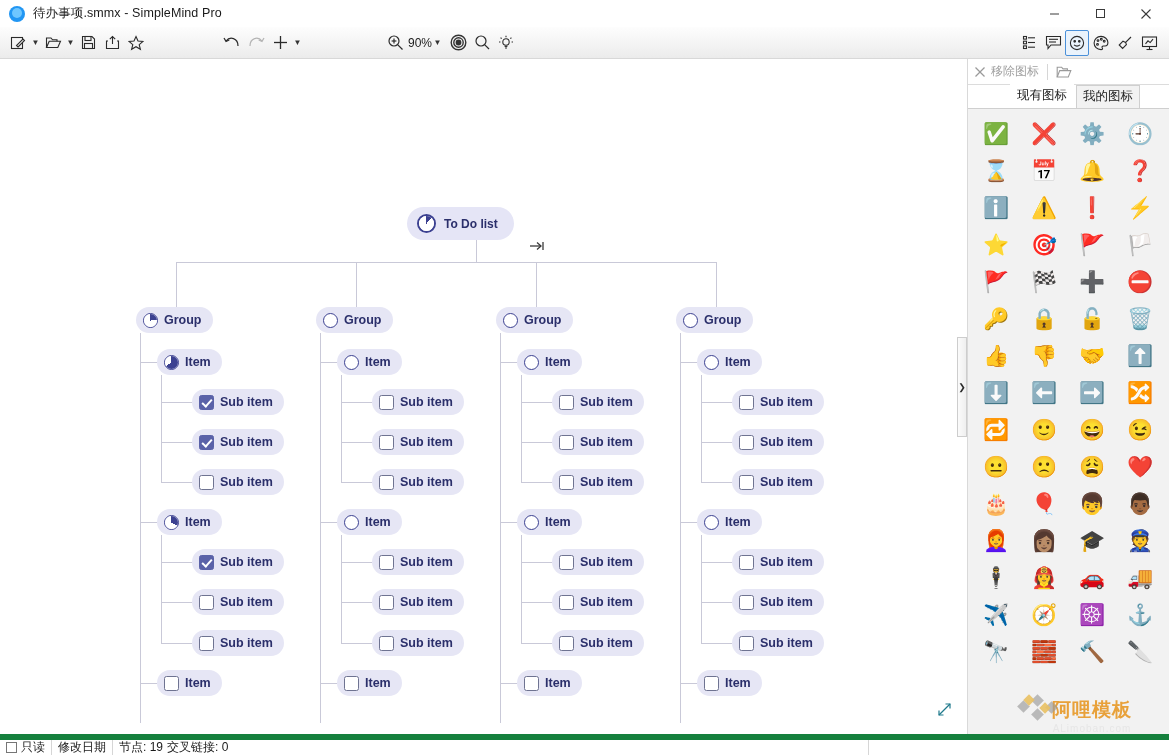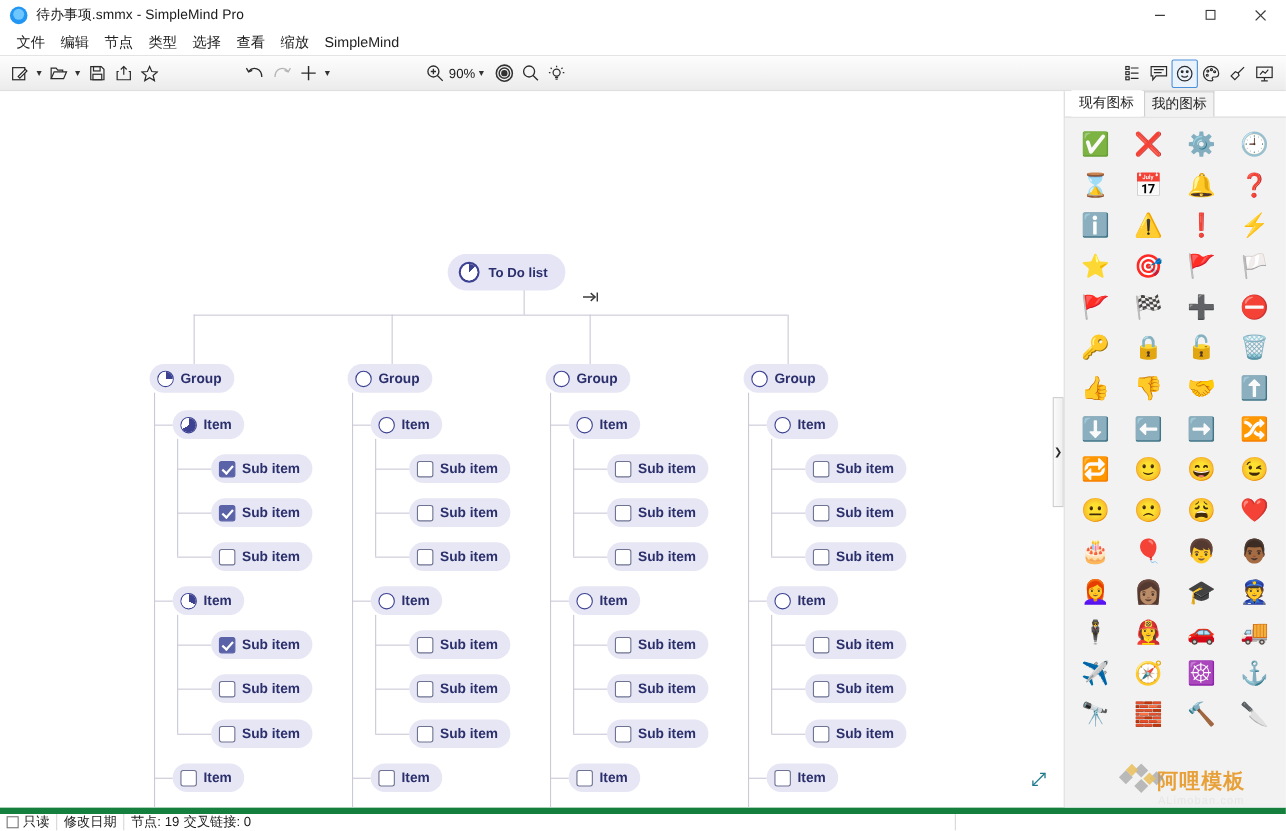--- a/index.html
+++ b/index.html
@@ -199,21 +199,21 @@
   .rp-tab {
     font-size: 12.5px; color: #222;
     padding: 2px 6px 3px 6px;
     border: 1px solid transparent;
     white-space: nowrap;
   }
   .rp-tab.inactive {
     background: #f2f2f2; border: 1px solid #cfcfcf;
     border-bottom: none; margin-left: 2px;
   }
-  .rp-tab.active { background: #ffffff; font-weight: normal; }
+  .rp-tab.active { background: #ffffff; font-weight: normal; margin-left: 36px; }
 
   .rp-size-row {
     height: 28px; min-height: 28px;
     display: flex; align-items: center; gap: 6px;
     padding-left: 6px; background: #ffffff;
     border-bottom: 1px solid #d2d2d2;
   }
   .rp-size-label { font-size: 12.5px; color: #1a1a1a; white-space: nowrap; }
   .rp-select {
     height: 19px; min-width: 38px;
@@ -295,30 +295,20 @@
       </div>
       <div class="win-btn close">
         <svg width="12" height="12" viewBox="0 0 12 12">
             <line x1="1.5" y1="1.5" x2="10.5" y2="10.5" stroke="currentColor" stroke-width="1.1"></line>
             <line x1="10.5" y1="1.5" x2="1.5" y2="10.5" stroke="currentColor" stroke-width="1.1"></line>
           </svg>
       </div>
     </div>
   </div>
 
-  <div class="menubar">
-    <div class="menu-item">文件</div>
-    <div class="menu-item">编辑</div>
-    <div class="menu-item">节点</div>
-    <div class="menu-item">类型</div>
-    <div class="menu-item">选择</div>
-    <div class="menu-item">查看</div>
-    <div class="menu-item">缩放</div>
-    <div class="menu-item">SimpleMind</div>
-  </div>
 
   <div class="toolbar">
     <div class="tb-group" style="margin-left:6px;">
       <div class="tb-btn">
         <svg width="16" height="16" viewBox="0 0 16 16" fill="none" stroke="currentColor" stroke-width="1.1">
           <rect x="1.5" y="2.5" width="11" height="11"></rect>
             <path d="M8 12 L14.5 5.5 L13 4 L6.5 10.5 Z" fill="#fff"></path>
         </svg>
       </div>
       <div class="tb-caret">▼</div>
@@ -729,20 +719,36 @@
             <path d="M3 9.5 L3 14 L7.5 14"></path>
             <path d="M9.5 3 L14 3 L14 7.5"></path>
         </svg>
       </div>
 
       <div class="panel-collapse">❯</div>
     </div>
 
     <div class="rpanel">
 
+      <div class="rp-toolbar">
+        <span class="rp-x">
+          <svg width="12" height="12" viewBox="0 0 12 12">
+              <line x1="1.5" y1="1.5" x2="10.5" y2="10.5" stroke="currentColor" stroke-width="1.3"></line>
+              <line x1="10.5" y1="1.5" x2="1.5" y2="10.5" stroke="currentColor" stroke-width="1.3"></line>
+            </svg>
+        </span>
+        <span class="rp-remove-label">移除图标</span>
+        <span class="rp-divider"></span>
+        <span class="rp-folder">
+          <svg width="16" height="14" viewBox="0 0 16 14" fill="none" stroke="currentColor" stroke-width="1.1">
+            <path d="M1.2 12 V2.2 H5.6 L7 3.9 H11.4 V5.4"></path>
+              <path d="M1.2 12 L3.7 5.6 H14.8 L12.3 12 Z"></path>
+          </svg>
+        </span>
+      </div>
 
       <div class="rp-tabs">
         <div class="rp-tab active">现有图标</div>
         <div class="rp-tab inactive">我的图标</div>
       </div>
 
 
       <div class="icon-grid" id="icon-grid">
           <div class="icon-cell">✅</div>
           <div class="icon-cell">❌</div>

